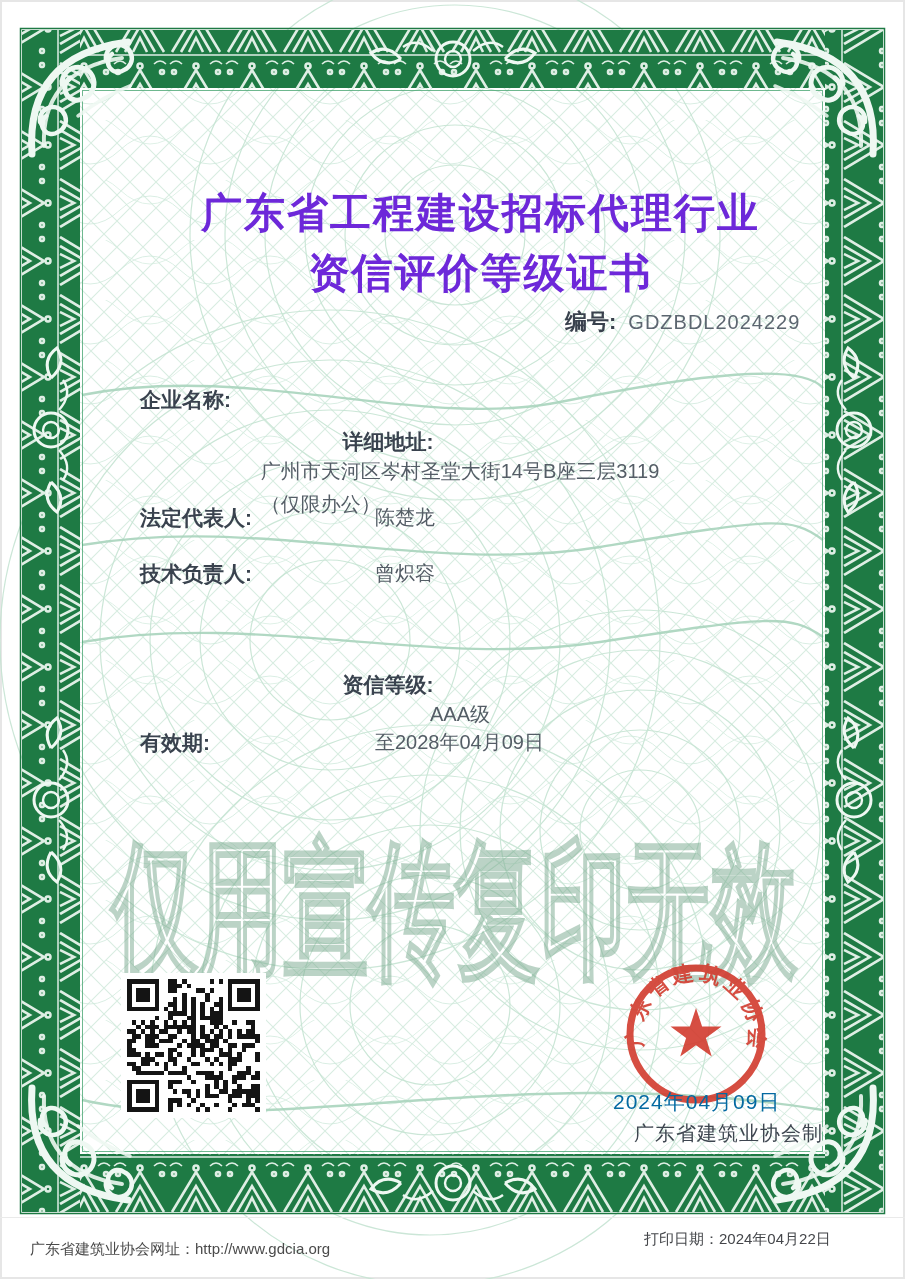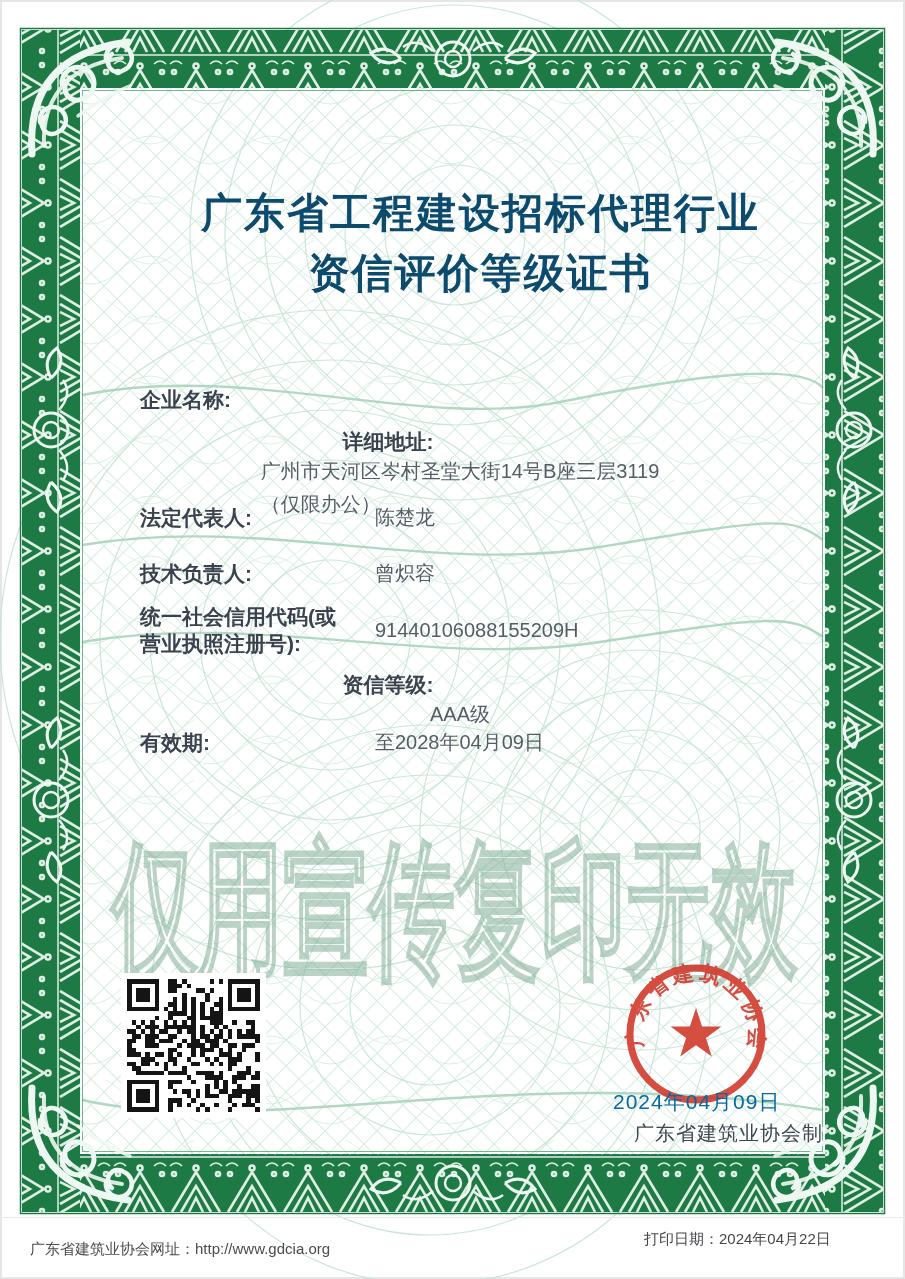--- a/index.html
+++ b/index.html
@@ -4,21 +4,21 @@
 <style>
   html,body{margin:0;padding:0;background:#fff;}
   .page{
     position:relative;width:905px;height:1279px;background:#ffffff;overflow:hidden;
     font-family:"Liberation Sans","DejaVu Sans",sans-serif;
     box-shadow:inset 0 0 0 2px #e6e6e6;
   }
   .art{position:absolute;left:0;top:0;}
   .title{
     position:absolute;left:82px;top:183px;width:797px;text-align:center;
-    font-size:41px;font-weight:bold;color:#0c4a6e;letter-spacing:2px;line-height:60px;
+    font-size:41px;font-weight:bold;color:#6d28d9;letter-spacing:2px;line-height:60px;
   }
   .certno{position:absolute;left:565px;top:307px;display:flex;align-items:baseline;gap:12px;}
   .certno .lbl{font-size:22px;font-weight:bold;color:#39414d;}
   .certno .val{font-size:20px;color:#5c6670;letter-spacing:1px;}
   .frow{position:absolute;left:140px;display:flex;align-items:center;width:640px;}
   .frow .lbl{width:235px;box-sizing:border-box;padding-right:24px;font-size:21px;font-weight:bold;color:#39424e;line-height:27px;flex:none;}
   .frow .val{font-size:20px;color:#545d66;line-height:33px;}
   .r0{top:386px;} .r1{top:428px;min-height:72px;flex-direction:column;} .r2{top:501px;} .r3{top:557px;}
   .r4{top:598px;min-height:64px;} .r5{top:671px;flex-direction:column;} .r6{top:726px;}
   .qr{position:absolute;left:121px;top:973px;width:145px;height:145px;background:#ffffff;padding:6px;box-sizing:border-box;}
@@ -142,42 +142,42 @@
       <use href="#medal" transform="translate(854,430) rotate(-90)"></use>
       <use href="#medal" transform="translate(854,800) rotate(-90)"></use>
     </g>
   </svg>
 
   <div class="title">
     <div>广东省工程建设招标代理行业</div>
     <div>资信评价等级证书</div>
   </div>
 
+  <div class="certno">
+    <span class="lbl">编号:</span>
+    <span class="val">GDZBDL2024229</span>
+  </div>
 
   <div class="frow r0">
     <span class="lbl">企业名称:</span>
   </div>
   <div class="frow r1">
     <span class="lbl">详细地址:</span>
     <span class="val">
       <span>广州市天河区岑村圣堂大街14号B座三层3119</span><br>
       <span>（仅限办公）</span>
     </span>
   </div>
   <div class="frow r3">
     <span class="lbl">技术负责人:</span>
     <span class="val">曾炽容</span>
   </div>
   <div class="frow r2">
     <span class="lbl">法定代表人:</span>
     <span class="val">陈楚龙</span>
-  </div>
-  <div class="frow r4">
-    <span class="lbl">统一社会信用代码(或营业执照注册号):</span>
-    <span class="val">91440106088155209H</span>
   </div>
   <div class="frow r5">
     <span class="lbl">资信等级:</span>
     <span class="val">AAA级</span>
   </div>
   <div class="frow r6">
     <span class="lbl">有效期:</span>
     <span class="val">至2028年04月09日</span>
   </div>
 

